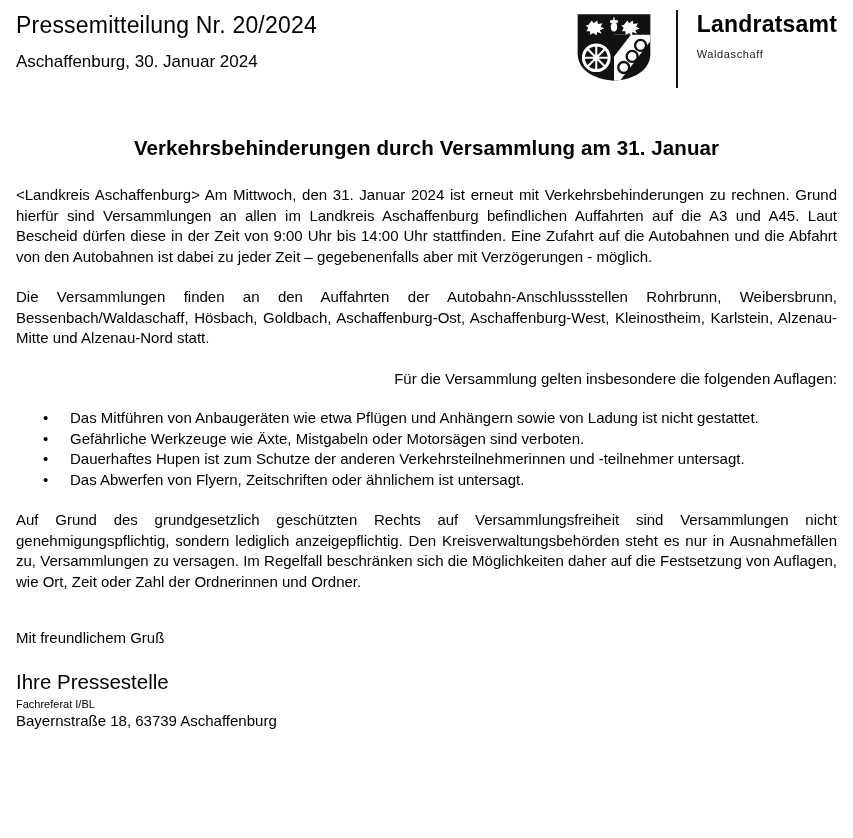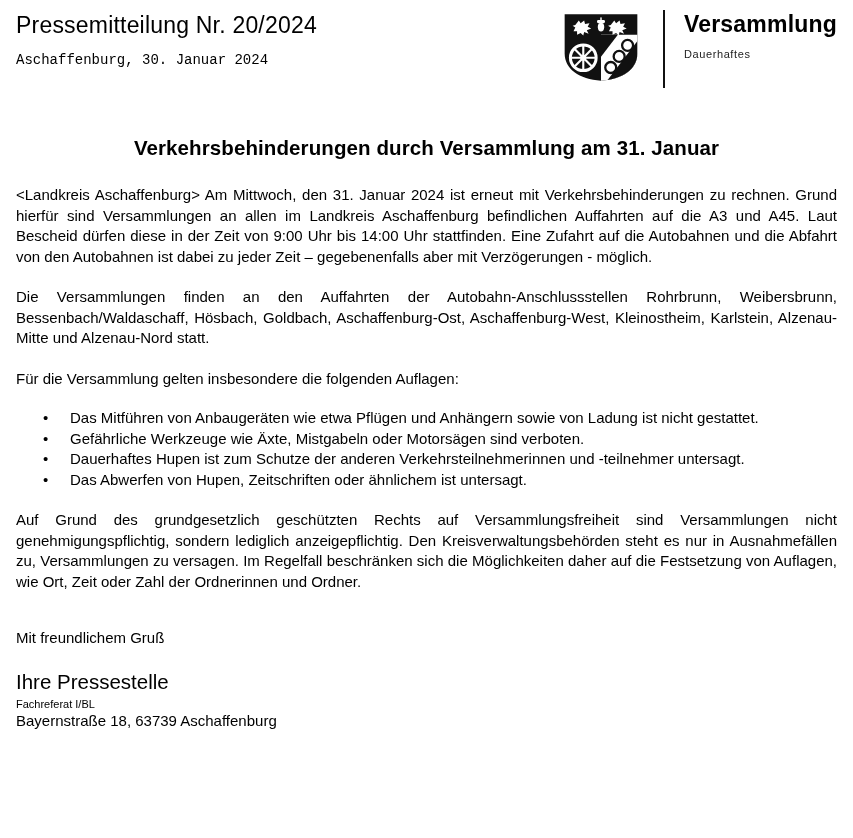--- a/index.html
+++ b/index.html
@@ -20,23 +20,22 @@
     height: 92px;
   }
   .header-left { flex: 1 1 auto; }
   .press-title {
     font-size: 23px;
     font-weight: 400;
     letter-spacing: 0.2px;
     margin-top: 2px;
   }
   .dateline {
-    font-size: 14px;
+    font-size: 17px;
     margin-top: 13px;
-    font-family: Liberation Mono, monospace;
   }
   .header-right {
     display: flex;
     align-items: flex-start;
     flex: 0 0 auto;
   }
   .crest { width: 78px; height: 74px; margin-top: 1px; }
   .header-divider {
     width: 2px; height: 78px;
     background: #111;
@@ -65,21 +64,21 @@
     text-align: center;
   }
   .body-copy { margin: 0 16px; }
   .body-copy p {
     font-size: 15px;
     line-height: 20.5px;
     text-align: justify;
   }
   p.para-first { margin-top: 25px; }
   p.para { margin-top: 20px; }
-  p.para-last-line { text-align: left; }
+  p.para-last-line { text-align: right; }
 
   ul.rules {
     margin: 19px 0 0 0;
     padding-left: 54px;
     list-style: none;
   }
   ul.rules li {
     position: relative;
     font-size: 15px;
     line-height: 20.5px;
@@ -162,38 +161,38 @@
             <rect x="39.5" y="8.5" width="9" height="3.5" rx="1.5"></rect>
             <path d="M44,11.5 c3,0 3.6,2.5 3.6,5 c0,3 -1.6,5 -3.6,5 c-2,0 -3.6,-2 -3.6,-5 c0,-2.5 0.6,-5 3.6,-5 z"></path>
             <rect x="43.2" y="5.5" width="1.6" height="3.5"></rect>
           </g>
         </g>
       </svg>
 
       <div class="header-divider"></div>
 
       <div class="org-block">
-        <div class="org-name">Versammlung</div>
-        <div class="org-unit">Dauerhaftes</div>
+        <div class="org-name">Landratsamt</div>
+        <div class="org-unit">Waldaschaff</div>
       </div>
     </div>
   </div>
 
   <h1 class="headline">Verkehrsbehinderungen durch Versammlung am 31. Januar</h1>
 
   <div class="body-copy">
     <p class="para-first">&lt;Landkreis Aschaffenburg&gt; Am Mittwoch, den 31. Januar 2024 ist erneut mit Verkehrsbehinderungen zu rechnen. Grund hierfür sind Versammlungen an allen im Landkreis Aschaffenburg befindlichen Auffahrten auf die A3 und A45. Laut Bescheid dürfen diese in der Zeit von 9:00 Uhr bis 14:00 Uhr stattfinden. Eine Zufahrt auf die Autobahnen und die Abfahrt von den Autobahnen ist dabei zu jeder Zeit – gegebenenfalls aber mit Verzögerungen - möglich.</p>
     <p class="para">Die Versammlungen finden an den Auffahrten der Autobahn-Anschlussstellen Rohrbrunn, Weibersbrunn, Bessenbach/Waldaschaff, Hösbach, Goldbach, Aschaffenburg-Ost, Aschaffenburg-West, Kleinostheim, Karlstein, Alzenau-Mitte und Alzenau-Nord statt.</p>
     <p class="para para-last-line">Für die Versammlung gelten insbesondere die folgenden Auflagen:</p>
 
     <ul class="rules">
       <li>Das Mitführen von Anbaugeräten wie etwa Pflügen und Anhängern sowie von Ladung ist nicht gestattet.</li>
       <li>Gefährliche Werkzeuge wie Äxte, Mistgabeln oder Motorsägen sind verboten.</li>
       <li>Dauerhaftes Hupen ist zum Schutze der anderen Verkehrsteilnehmerinnen und -teilnehmer untersagt.</li>
-      <li>Das Abwerfen von Hupen, Zeitschriften oder ähnlichem ist untersagt.</li>
+      <li>Das Abwerfen von Flyern, Zeitschriften oder ähnlichem ist untersagt.</li>
     </ul>
 
     <p class="para closing">Auf Grund des grundgesetzlich geschützten Rechts auf Versammlungsfreiheit sind Versammlungen nicht genehmigungspflichtig, sondern lediglich anzeigepflichtig. Den Kreisverwaltungsbehörden steht es nur in Ausnahmefällen zu, Versammlungen zu versagen. Im Regelfall beschränken sich die Möglichkeiten daher auf die Festsetzung von Auflagen, wie Ort, Zeit oder Zahl der Ordnerinnen und Ordner.</p>
 
     <p class="greeting">Mit freundlichem Gruß</p>
   </div>
 
   <div class="sender">Ihre Pressestelle</div>
   <div class="department">Fachreferat I/BL</div>
   <div class="footer-address">Bayernstraße 18, 63739 Aschaffenburg</div>

